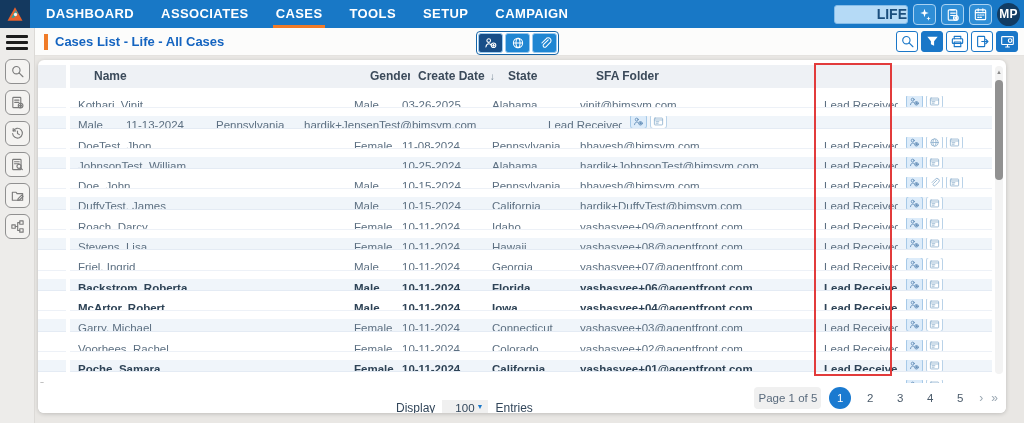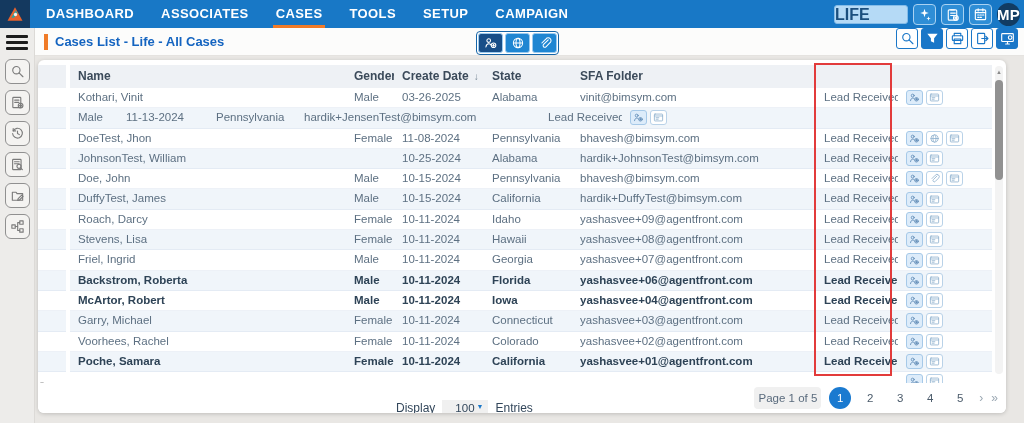--- a/index.html
+++ b/index.html
@@ -12,43 +12,43 @@
             display:flex; align-items:center; z-index:5; }
   .logo { width:30px; height:28px; background:#14395f; display:flex; align-items:center;
           justify-content:center; flex:0 0 auto; }
   .nav { display:flex; margin-left:16px; gap:27px; height:28px; }
   .nav-item { color:#fff; font-size:13px; font-weight:700; letter-spacing:.4px;
               line-height:28px; position:relative; cursor:pointer; }
   .nav-item.active::after { content:""; position:absolute; left:-3px; right:-3px; bottom:0;
               height:3px; background:#f07b28; }
   .nav-right { margin-left:auto; display:flex; align-items:center; gap:5px; padding-right:4px; }
   .life-btn { width:74px; height:19px; background:#b5daf6; border:1px solid #85bce8;
-              border-radius:3px; color:#1b4f7e; font-weight:700; font-size:16px;
-              text-align:left; line-height:17px; }
+              border-radius:3px; color:#1b4f7e; font-weight:700; font-size:14px;
+              text-align:right; line-height:17px; }
   .nav-icon-btn { width:23px; height:21px; background:#2f8ed6; border:1px solid #a9d2f2;
               border-radius:4px; color:#fff; display:flex; align-items:center;
               justify-content:center; }
   .nav-icon-btn svg { width:15px; height:15px; }
   .avatar { width:23px; height:23px; border-radius:50%; background:#123c63; color:#fff;
-            font-size:15px; font-weight:700; display:flex; align-items:center;
+            font-size:12px; font-weight:700; display:flex; align-items:center;
             justify-content:center; letter-spacing:.3px; }
 
   
   .sidebar { position:absolute; top:28px; left:0; width:35px; bottom:0; background:#edecea;
              border-right:1px solid #dcdad7; z-index:4; }
   .burger { width:22px; margin:7px auto 9px; cursor:pointer; }
   .burger div { height:2.6px; background:#1c1c1c; margin-bottom:3.4px; border-radius:1px; }
   .side-btn { width:25px; height:25px; margin:0 auto 6px; border:1.6px solid #909090;
               border-radius:6px; color:#7b7b7b; display:flex; align-items:center;
               justify-content:center; background:#f4f3f1; cursor:pointer; }
   .side-btn svg { width:15px; height:15px; }
 
   
   .pageheader { position:absolute; left:35px; top:28px; right:0; height:28px; background:#fcfcfb;
-                display:flex; border-bottom:1px solid #e5e3e0; z-index:3; }
+                display:flex; align-items:center; border-bottom:1px solid #e5e3e0; z-index:3; }
   .titlewrap { margin-left:9px; display:flex; align-items:center; gap:7px; }
   .titlebar { width:4px; height:16px; background:#f07b28; }
   .pagetitle { color:#1464c0; font-weight:700; font-size:13px; }
   .center-tools { position:absolute; left:441px; top:3px; display:flex; gap:2px;
                   border:1px solid #1565a8; border-radius:4px; padding:1px; background:#fff; }
   .ctool { width:25px; height:20px; border-radius:3px; background:#1f86d2; color:#fff;
            display:flex; align-items:center; justify-content:center; border:1px solid #9ccbef; }
   .ctool.activetool { background:#174e88; }
   .ctool svg { width:14px; height:14px; }
   .right-tools { margin-left:auto; display:flex; gap:3px; padding-right:6px; }
@@ -70,26 +70,26 @@
   .cname  { width:276px; flex:0 0 auto; }
   .cgender{ width:48px;  flex:0 0 auto; }
   .cdate  { width:90px;  flex:0 0 auto; }
   .cstate { width:88px;  flex:0 0 auto; }
   .cemail { width:244px; flex:0 0 auto; }
   .csfa   { width:82px;  flex:0 0 auto; }
   .cprod  { flex:1; min-width:0; }
 
   .thead { position:absolute; left:0; top:5px; right:14px; height:23px; font-size:12px;
            font-weight:700; color:#3b4a5a; line-height:23px; }
-  .thead .c0, .thead .cellwrap { background:#eef1f5; }
+  .thead .c0, .thead .cellwrap { background:#eef1f5;padding-left:16px; }
   .sort { color:#7a8a98; font-size:10px; margin-left:5px; font-weight:400; }
 
   .tbody { position:absolute; left:0; top:28px; right:14px; height:295px; overflow:hidden; }
   .tr { height:20.3px; line-height:19.3px; font-size:11.5px; color:#5d7082; }
-  .tr .c0, .tr .cellwrap { border-bottom:1px solid #edf1f7; background:#fff; }
+  .tr .c0, .tr .cellwrap { border-bottom:1px solid #edf1f7; background:#fff;margin-top:8px; }
   .tr.even .c0, .tr.even .cellwrap { background:#f0f5fa; border-bottom-color:#e4ebf4; }
   .tr.bold .cell { color:#2e4356; font-weight:700; }
   .prodcell { display:flex; align-items:center; gap:3px; }
   .pbtn { width:17px; height:15px; border:1px solid #b9d2e8; border-radius:3px; background:#fff;
           color:#8fb1cf; display:flex; align-items:center; justify-content:center;
           flex:0 0 auto; }
   .pbtn:first-child { background:#ddecfa; border-color:#a6c9e8; color:#5d89b5; }
   .pbtn svg { width:11px; height:11px; }
 
   .redbox { position:absolute; left:776px; top:3px; width:78px; height:313px;

